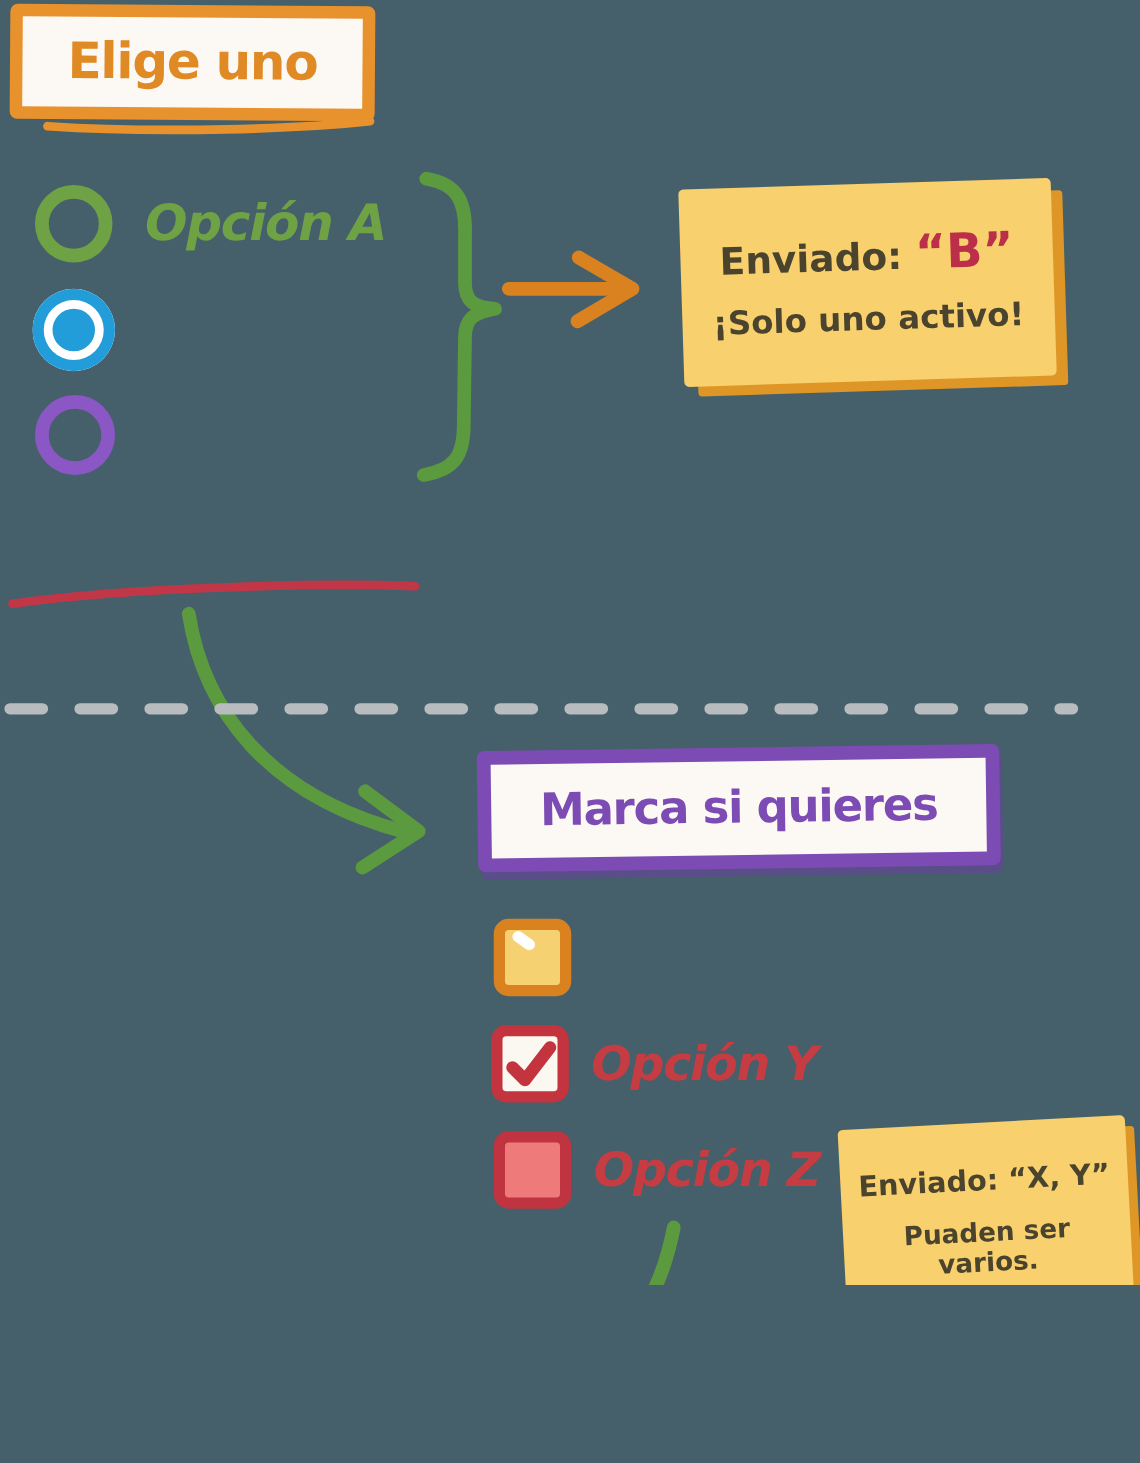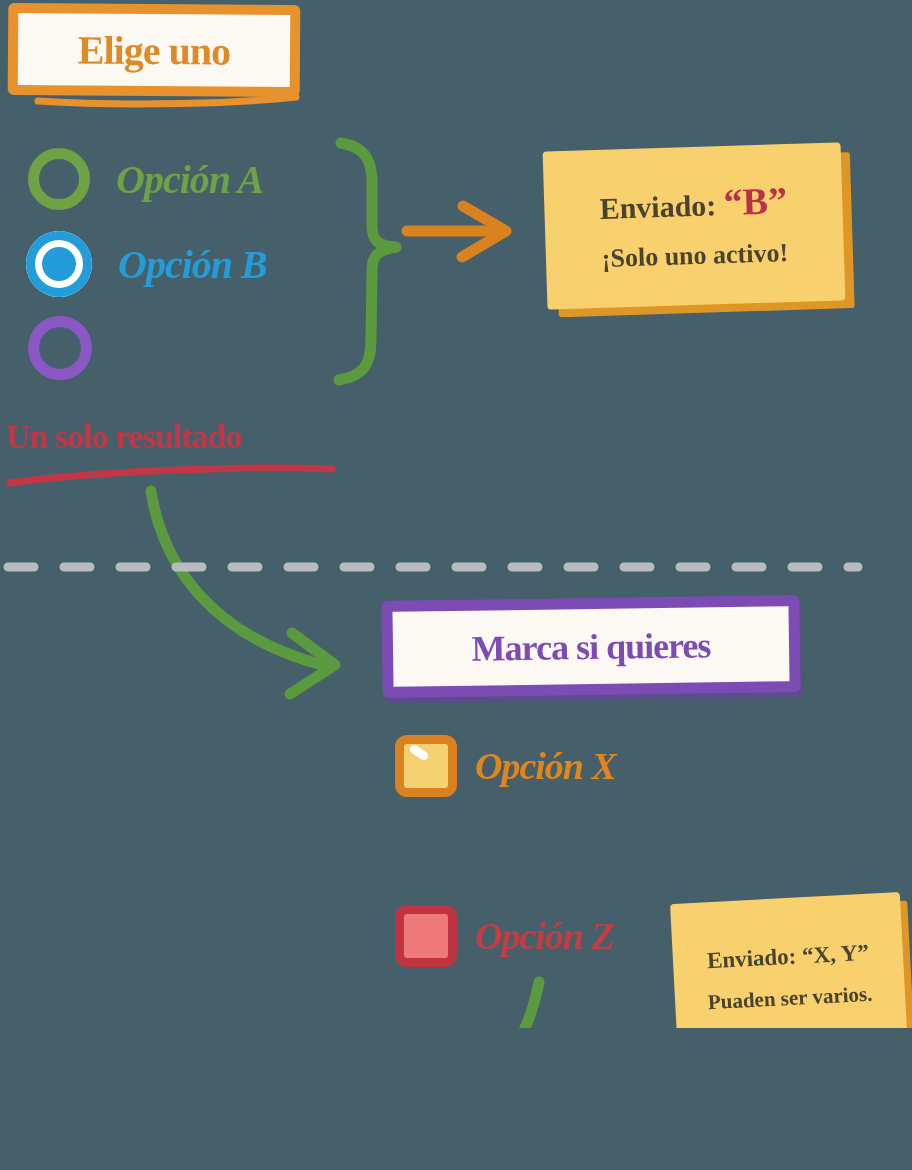--- a/index.html
+++ b/index.html
@@ -15,21 +15,21 @@
     --note-bg:#f8d06e;
     --note-shadow:#de9727;
     --note-text:#4a432d;
     --note-red:#bb2f49;
     --divider:#b9bcbe;
     --paper:#fcf9f4;
   }
   *{margin:0;padding:0;box-sizing:border-box;}
   html,body{background:var(--bg);}
   body{font-family:"DejaVu Sans",sans-serif;}
-  .canvas{position:relative;width:912px;height:1028px;background:var(--bg);overflow:hidden;font-family:Liberation Serif, serif;}
+  .canvas{position:relative;width:912px;height:1028px;background:var(--bg);overflow:hidden;}
 
   svg.overlay{position:absolute;left:0;top:0;pointer-events:none;}
 
   
   .title-box{position:absolute;display:flex;align-items:center;justify-content:center;
     background:var(--paper);border-radius:6px;font-weight:bold;letter-spacing:-1px;}
   .title-single{left:8px;top:4px;width:292px;height:92px;border:10px solid var(--orange);
     color:var(--orange-text);font-size:40px;transform:rotate(.4deg);}
   .title-multi{left:382px;top:598px;width:418px;height:97px;border:11px solid var(--purple);
     color:var(--purple);font-size:36px;transform:rotate(-.8deg);
@@ -109,45 +109,50 @@
   <div class="title-box title-single">
     <span>Elige uno</span>
   </div>
 
   <div class="opt-row" style="left:28px;top:148px;">
     <span class="radio radio-off-a"></span>
     <span class="opt-label lbl-a">Opción A</span>
   </div>
   <div class="opt-row" style="left:26px;top:231px;">
     <span class="radio radio-on-b"></span>
-    <span class="opt-label lbl-b">Opción B</span>
   </div>
   <div class="opt-row" style="left:28px;top:316px;">
     <span class="radio radio-off-c"></span>
   </div>
 
   <div class="note note-single">
     <div class="l1">
       <span>Enviado:</span>
       <span class="val">“B”</span>
     </div>
     <div class="l2">¡Solo uno activo!</div>
   </div>
 
-  <div class="caption caption-single">Un solo resultado</div>
 
   <div class="title-box title-multi">
     <span>Marca si quieres</span>
   </div>
 
   <div class="check-row" style="left:395px;top:735px;">
     <span class="checkbox cb-x">
       <span class="cb-gleam"></span>
     </span>
-    <span class="check-label lbl-x">Opción X</span>
+  </div>
+  <div class="check-row" style="left:393px;top:820px;">
+    <span class="checkbox cb-y">
+      <svg width="44" height="44" viewBox="0 0 44 44">
+        <path d="M8,25 L18,35 L38,9" fill="none" stroke="#c3343f" stroke-width="10" stroke-linecap="round" stroke-linejoin="round"></path>
+      </svg>
+    </span>
+    <span class="check-label lbl-y">Opción Y</span>
   </div>
   <div class="check-row" style="left:395px;top:905px;justify-content:center;">
     <span class="checkbox cb-z"></span>
     <span class="check-label lbl-z">Opción Z</span>
   </div>
 
   <div class="note note-multi">
     <div class="l1">Enviado: “X, Y”</div>
     <div class="l2">Puaden ser varios.</div>
   </div>

